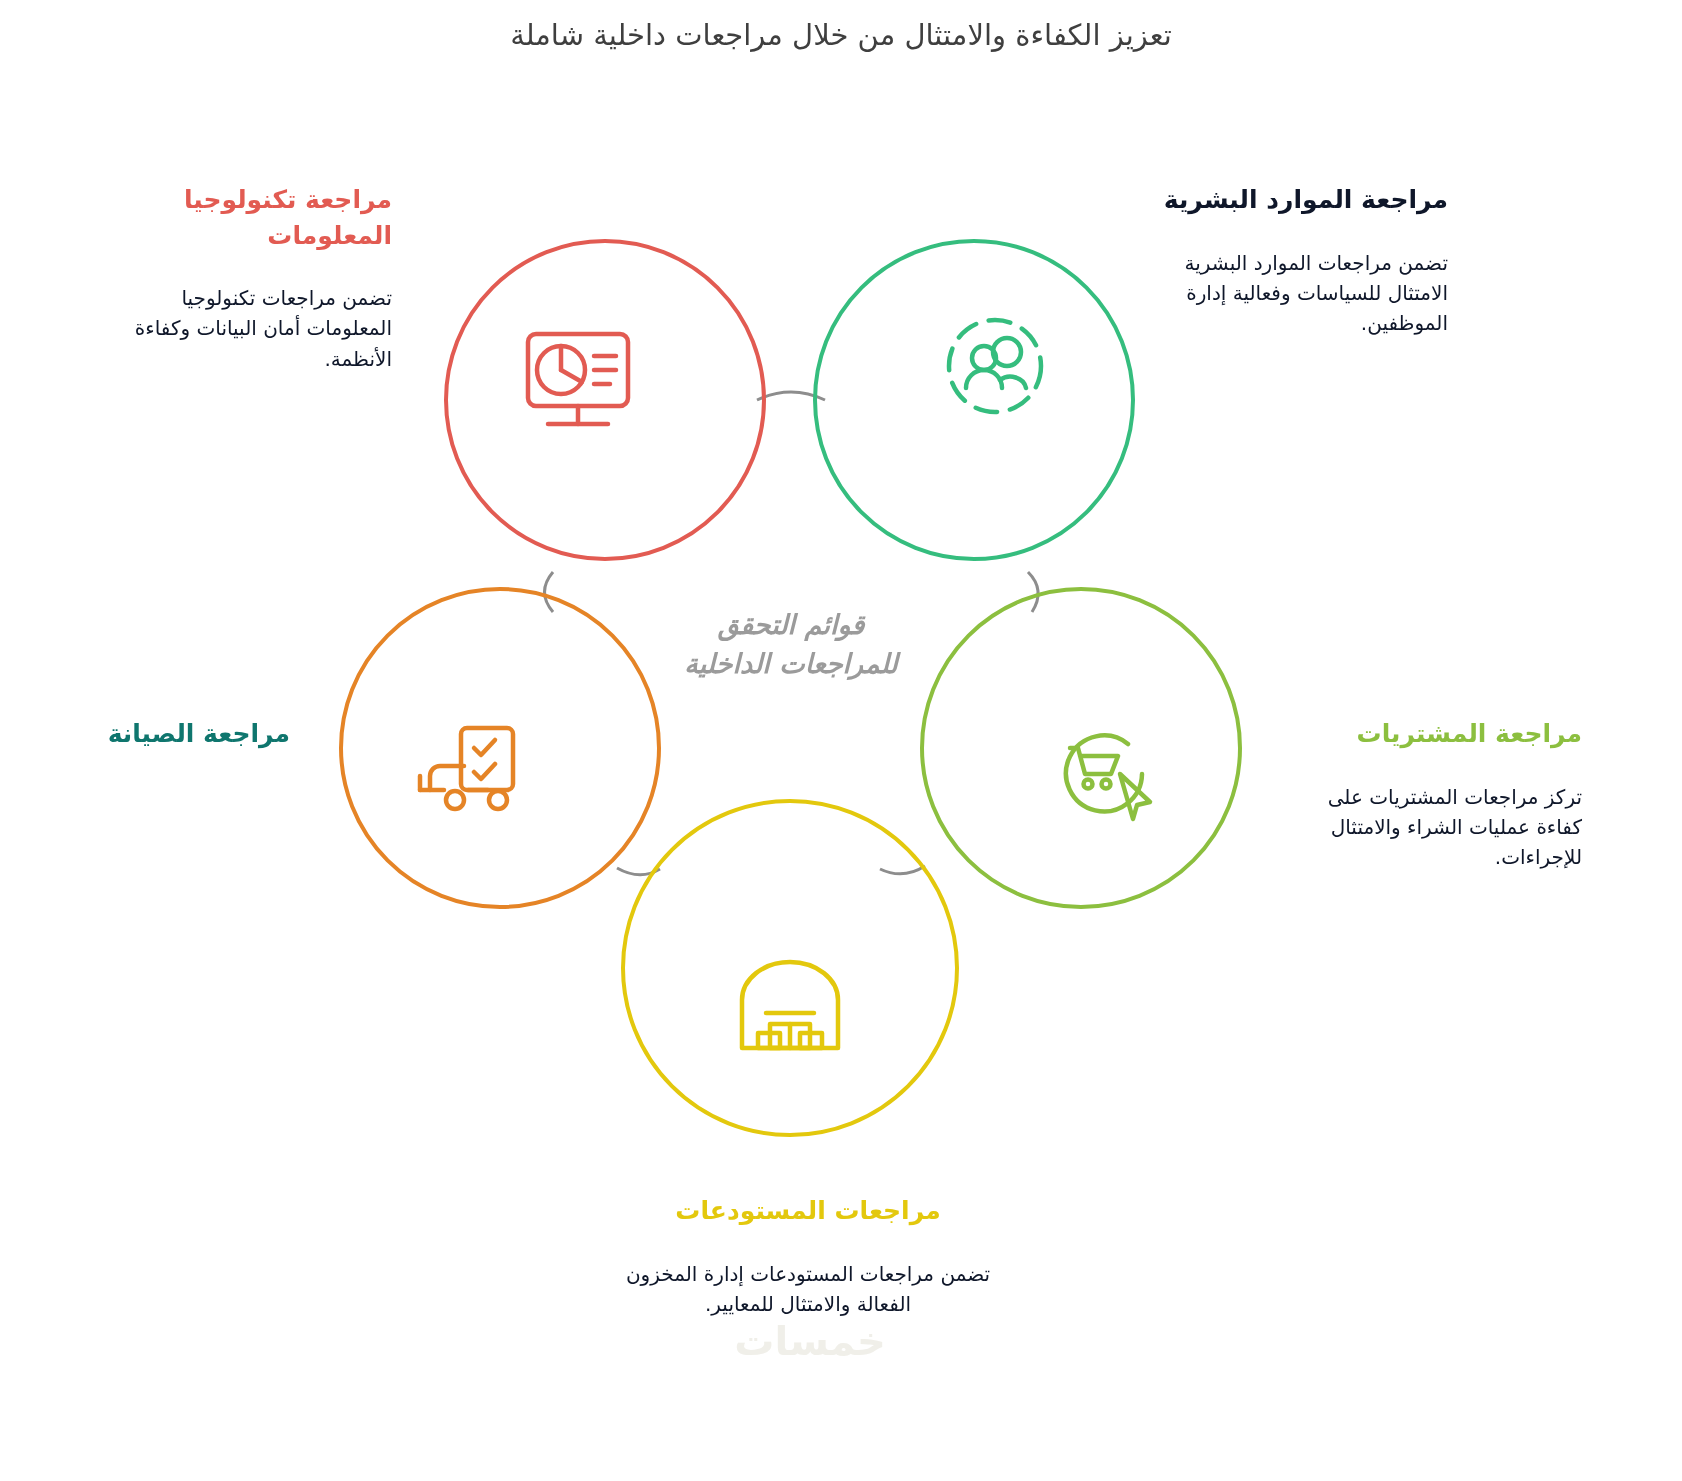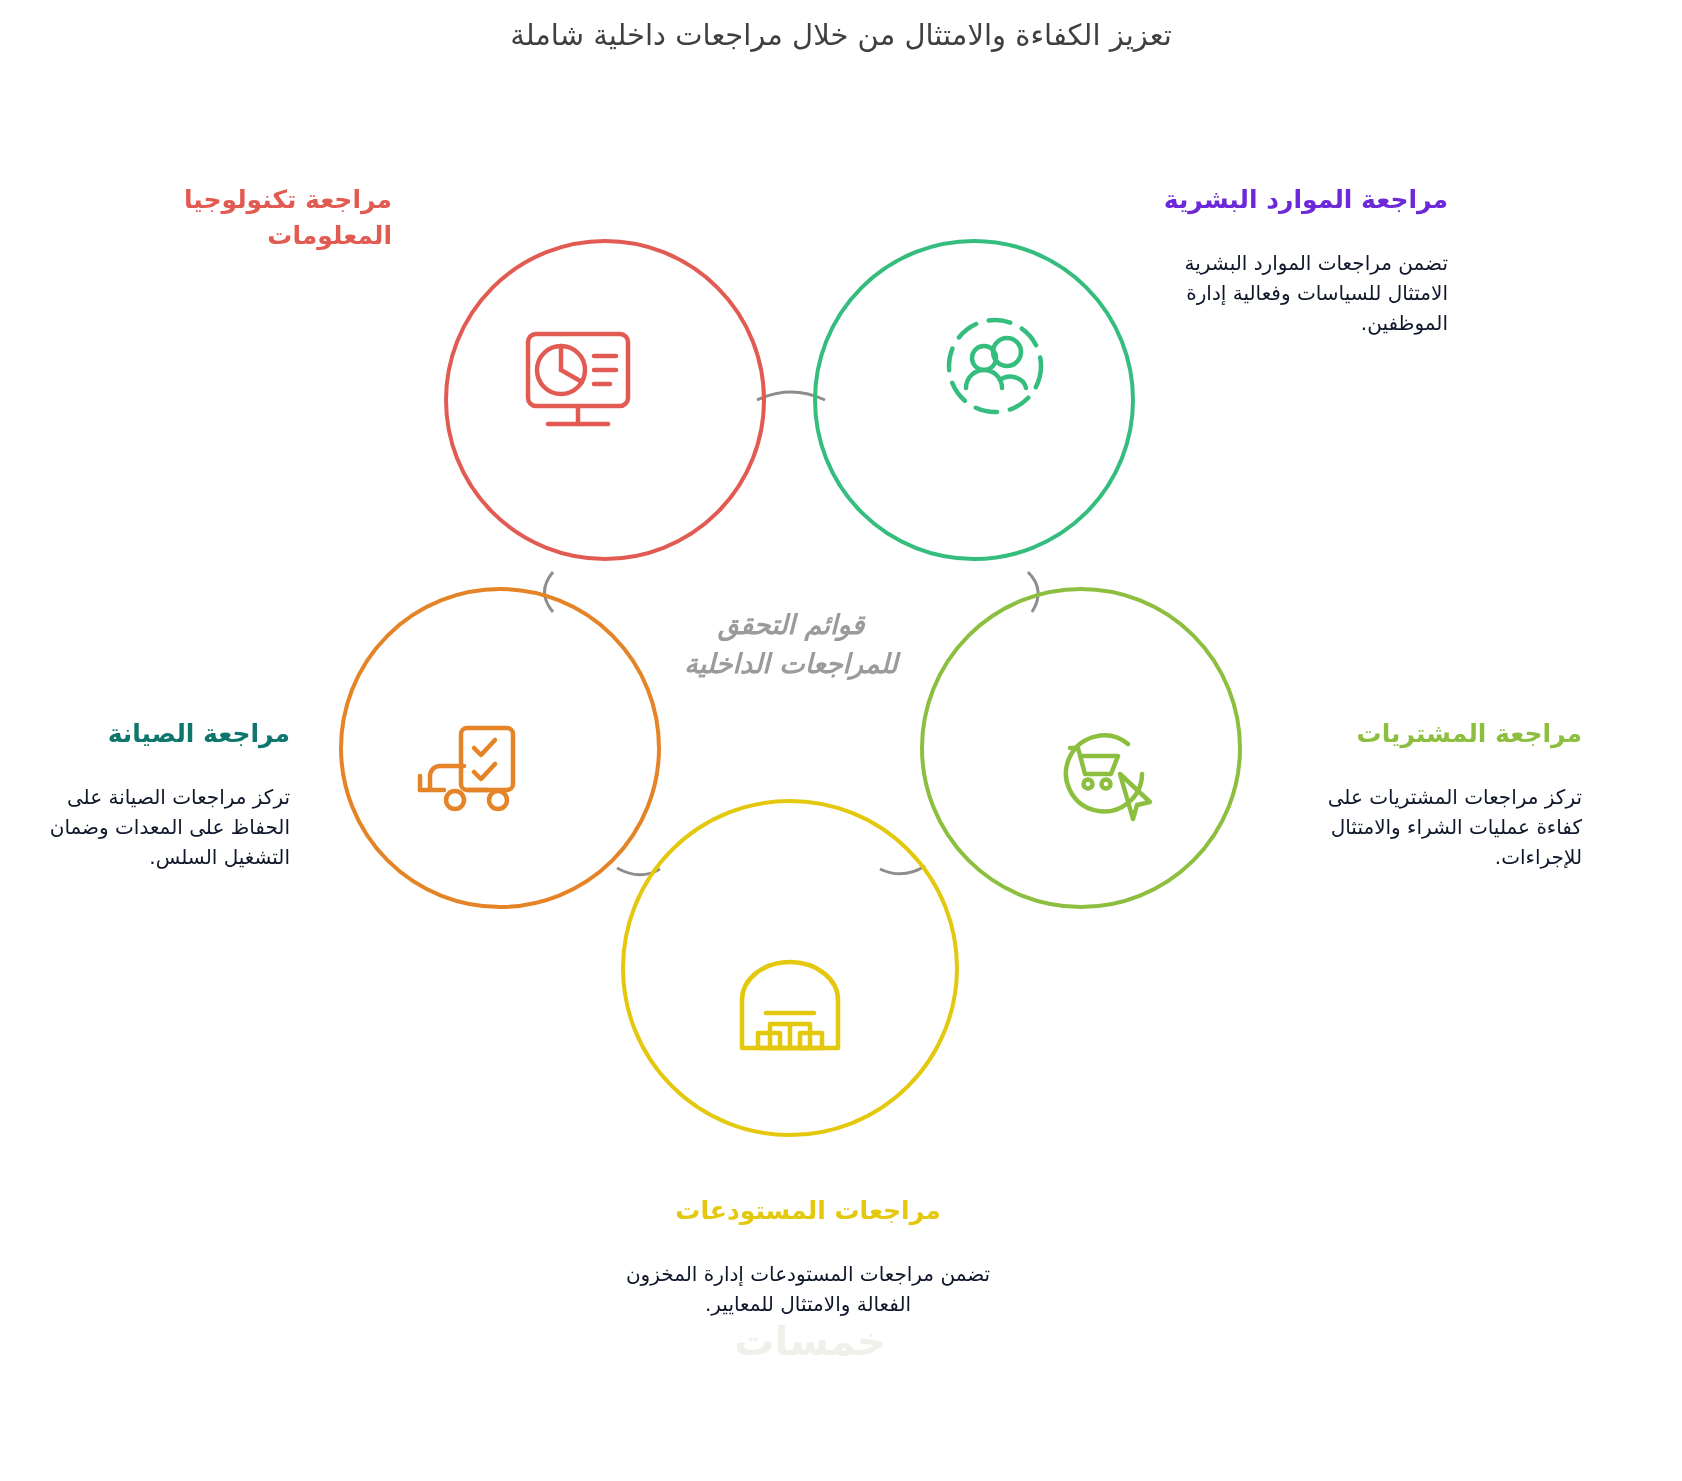--- a/index.html
+++ b/index.html
@@ -173,30 +173,30 @@
   </svg>
 </div>
 
 <div class="center-label" style="color: rgb(155, 155, 155); font-style: italic;">
   <div>قوائم التحقق</div>
   <div>للمراجعات الداخلية</div>
 </div>
 
 <div class="block block-align-right" id="block-it">
   <div class="b-title" style="color: rgb(226, 91, 82);">مراجعة تكنولوجيا المعلومات</div>
+  <div class="b-desc">تضمن مراجعات تكنولوجيا المعلومات أمان البيانات وكفاءة الأنظمة.</div>
 </div>
 
 <div class="block block-align-right" id="block-hr">
-  <div class="b-title" style="color: #6d28d9;">مراجعة الموارد البشرية</div>
+  <div class="b-title" style="color: #0f172a;">مراجعة الموارد البشرية</div>
   <div class="b-desc">تضمن مراجعات الموارد البشرية الامتثال للسياسات وفعالية إدارة الموظفين.</div>
 </div>
 
 <div class="block block-align-right" id="block-maint">
   <div class="b-title" style="color: #0f766e;">مراجعة الصيانة</div>
-  <div class="b-desc">تركز مراجعات الصيانة على الحفاظ على المعدات وضمان التشغيل السلس.</div>
 </div>
 
 <div class="block block-align-right" id="block-proc">
   <div class="b-title" style="color: rgb(140, 191, 63);">مراجعة المشتريات</div>
   <div class="b-desc">تركز مراجعات المشتريات على كفاءة عمليات الشراء والامتثال للإجراءات.</div>
 </div>
 
 <div class="block block-align-center" id="block-warehouse">
   <div class="b-title" style="color: rgb(227, 200, 13);">مراجعات المستودعات</div>
   <div class="b-desc">تضمن مراجعات المستودعات إدارة المخزون الفعالة والامتثال للمعايير.</div>

